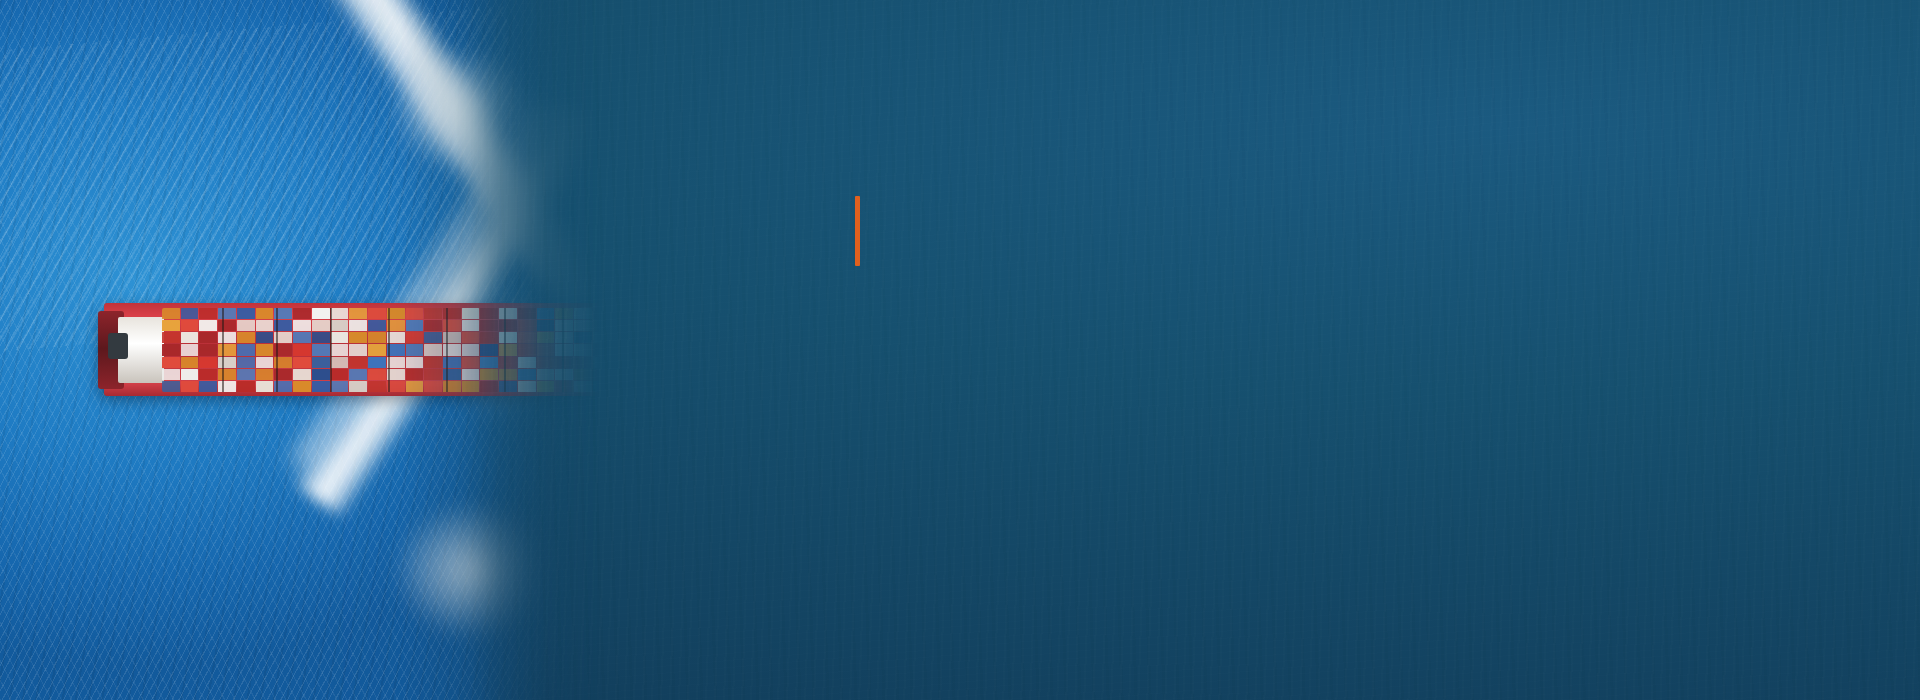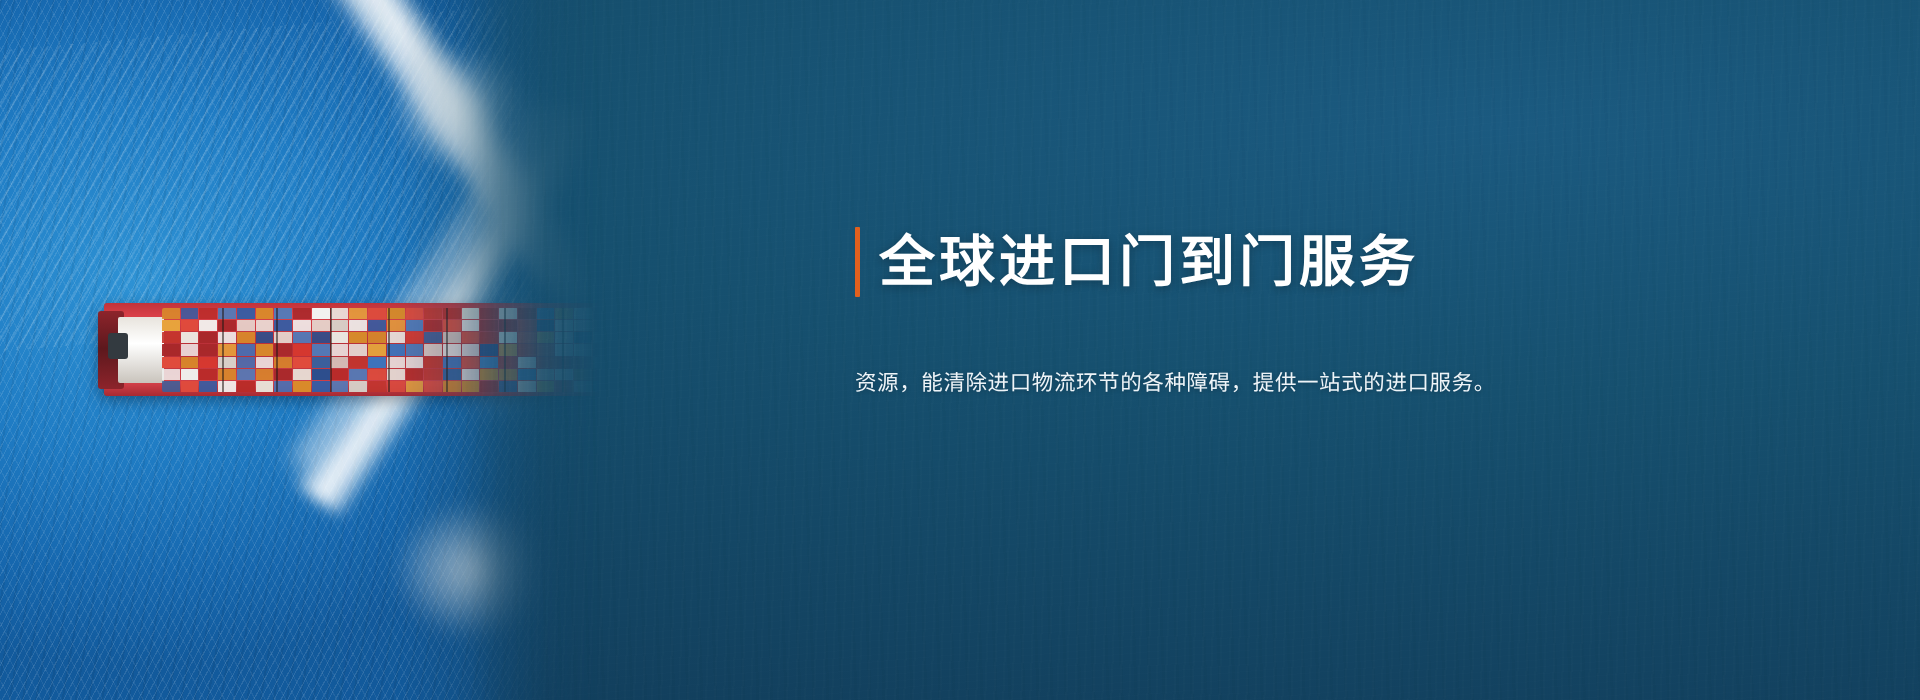--- a/index.html
+++ b/index.html
@@ -426,22 +426,20 @@
         <div class="sep" style="left: 400px;"></div>
         <div class="sep" style="left: 458px;"></div>
         <div class="sep" style="left: 512px;"></div>
       </div>
   </div>
 
   <div class="content">
 
     <div class="headline-row">
       <span class="accent-bar"></span>
-      <h1 class="headline">全球进口门到门服务</h1>
     </div>
 
 
     <p class="body-text">
-      <span class="body-line">资源，能清除进口物流环节的各种障碍，提供一站式的进口服务。</span>
     </p>
 
   </div>
 </div>
 
 </body></html>

